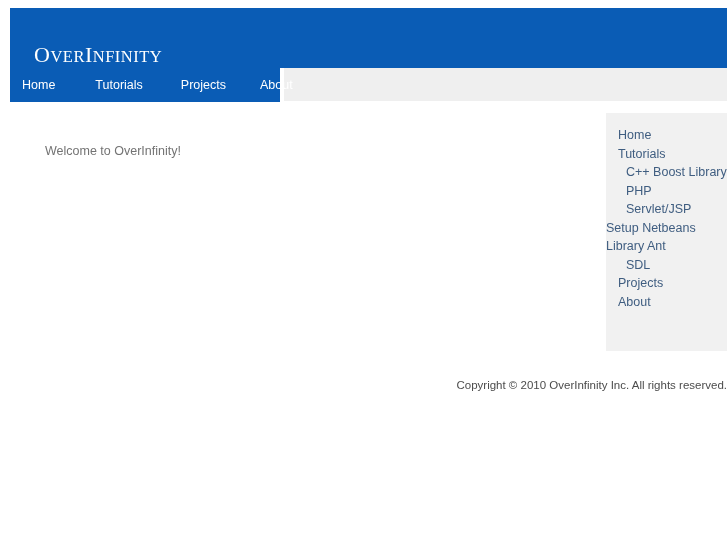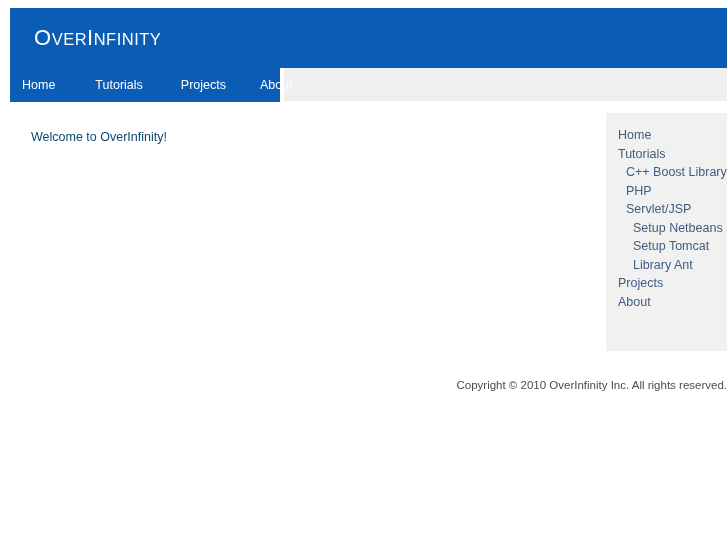--- a/index.html
+++ b/index.html
@@ -30,23 +30,23 @@
     left: 10px;
     top: 8px;
     width: 717px;
     height: 60px;
     background: #0a5cb5;
   }
 
   .site-logo {
     position: absolute;
     left: 24px;
-    top: 19px;
+    top: 36px;
     color: #ffffff;
-    font-family: Liberation Sans, sans-serif;
+    font-family: Liberation Serif, serif;
     font-size: 22px;
     letter-spacing: 0.5px;
     white-space: nowrap;
     font-weight: normal;
     line-height: 1;
   }
   .site-logo .cap {
     font-size: 22px;
   }
   .site-logo .sc {
@@ -97,24 +97,24 @@
 
   
   .content-area {
     position: absolute;
     left: 10px;
     top: 113px;
     width: 580px;
     height: 240px;
   }
   .welcome-text {
-    color: #0c4a6e;
+    color: #737373;
     font-size: 12.5px;
     font-family: "Liberation Sans", sans-serif;
-    margin: 0;
+    margin: 14px;
     padding: 16px 0 0 21px;
     line-height: 1.4;
   }
 
   
   .sidebar {
     position: absolute;
     left: 606px;
     top: 113px;
     width: 121px;
@@ -131,21 +131,21 @@
     color: #3f5d80;
     font-size: 12.5px;
     font-family: "Liberation Sans", sans-serif;
     text-decoration: none;
     line-height: 18.5px;
     white-space: nowrap;
     cursor: pointer;
   }
   .side-lvl0 { padding-left: 12px; }
   .side-lvl1 { padding-left: 20px; }
-  .side-lvl2 { padding-left: 27px; }
+  .side-lvl2 { }
 
   
   .footer {
     position: absolute;
     left: 10px;
     top: 378px;
     width: 717px;
     text-align: right;
     color: #4c4c4c;
     font-size: 11.5px;
@@ -179,22 +179,22 @@
   </div>
 
   <aside class="sidebar">
     <div class="sidebar-inner">
       <a class="side-item side-lvl0" href="#">Home</a>
       <a class="side-item side-lvl0" href="#">Tutorials</a>
       <a class="side-item side-lvl1" href="#">C++ Boost Library</a>
       <a class="side-item side-lvl1" href="#">PHP</a>
       <a class="side-item side-lvl1" href="#">Servlet/JSP</a>
       <a class="side-item side-lvl2" href="#">Setup Netbeans</a>
-      <a class="side-item side-lvl2" href="#">Setup Tomcat</a>
       <a class="side-item side-lvl2" href="#">Library Ant</a>
+      <a class="side-item side-lvl1" href="#">SDL</a>
       <a class="side-item side-lvl0" href="#">Projects</a>
       <a class="side-item side-lvl0" href="#">About</a>
     </div>
   </aside>
 
   <div class="footer">Copyright © 2010 OverInfinity Inc. All rights reserved.</div>
 
 </div>
 
 </body></html>

